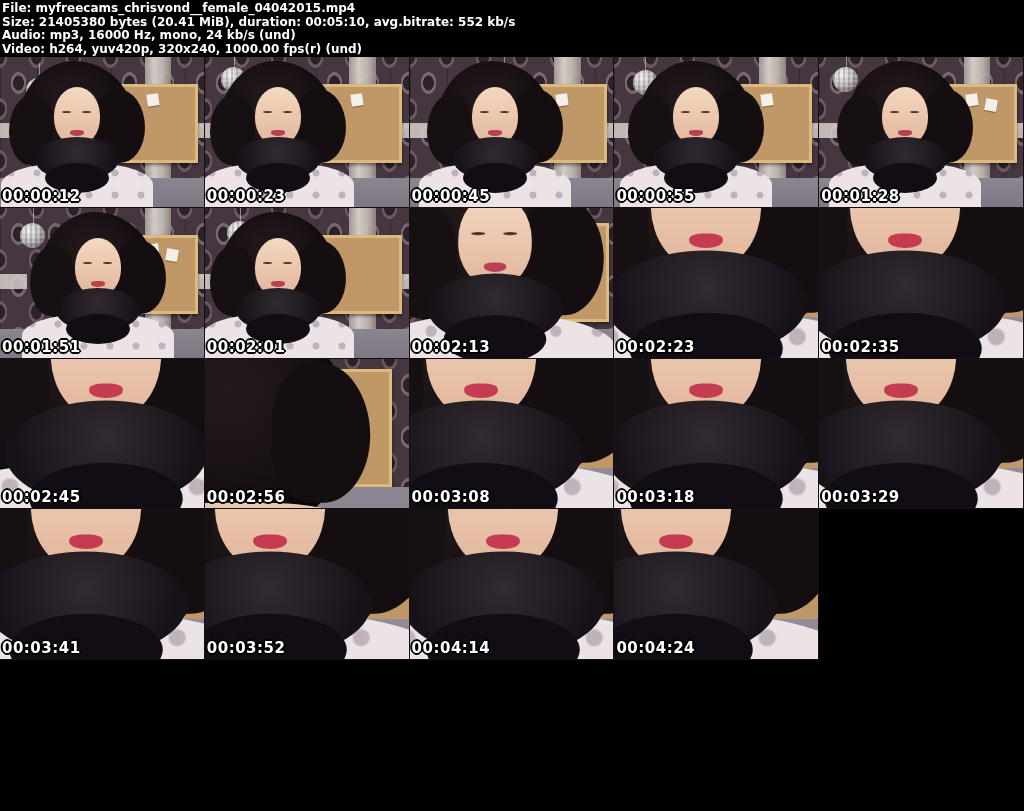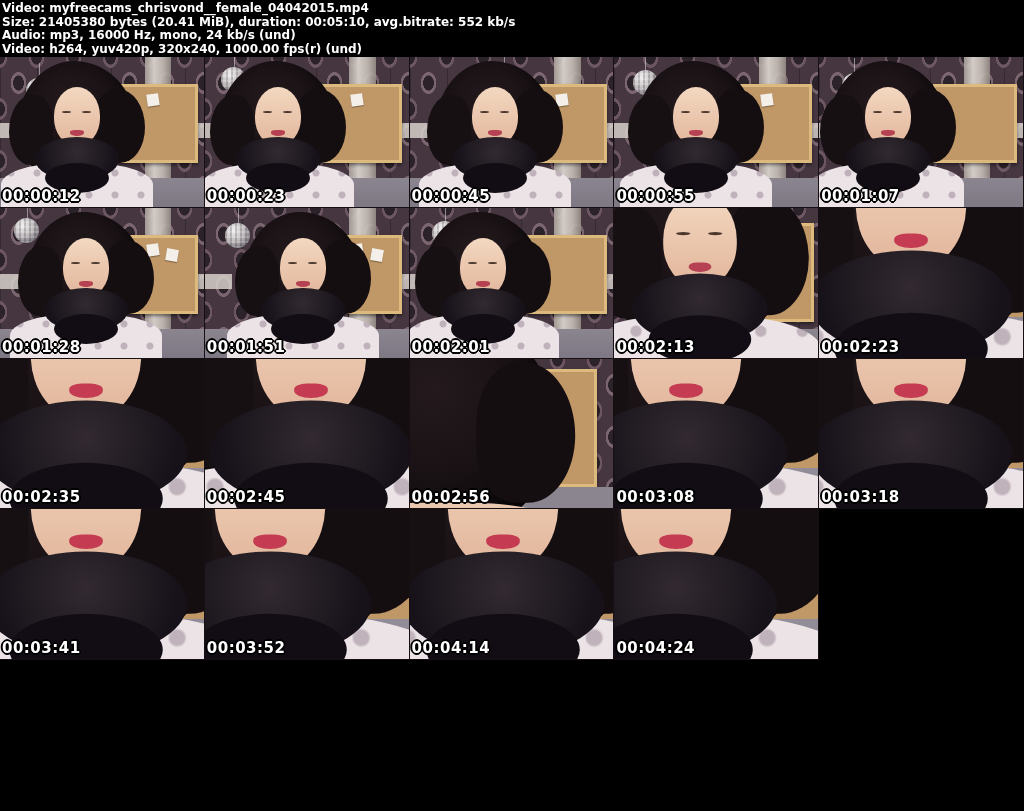--- a/index.html
+++ b/index.html
@@ -180,21 +180,21 @@
       -2px 0 0 #000, 2px 0 0 #000, 0 -2px 0 #000, 0 2px 0 #000,
       -1px -1px 0 #000, 1px -1px 0 #000, -1px 1px 0 #000, 1px 1px 0 #000;
   }
 </style>
 </head>
 <body>
 
 <div class="sheet">
 
   <div class="hdr">
-    <div class="hline">Video: myfreecams_chrisvond__female_04042015.mp4</div>
+    <div class="hline">File: myfreecams_chrisvond__female_04042015.mp4</div>
     <div class="hline">Size: 21405380 bytes (20.41 MiB), duration: 00:05:10, avg.bitrate: 552 kb/s</div>
     <div class="hline">Audio: mp3, 16000 Hz, mono, 24 kb/s (und)</div>
     <div class="hline">Video: h264, yuv420p, 320x240, 1000.00 fps(r) (und)</div>
   </div>
 
   <div class="grid" id="grid">
       <div class="thumb v-wide" style="--px: 38%;">
       <div class="scene">
         <div class="wallpaper"></div>
         <div class="mirror-v"></div>
@@ -279,95 +279,74 @@
           <div class="shirt"></div>
           <div class="hair"></div>
           <div class="face">
             <div class="lips"></div>
           </div>
           <div class="scarf"></div>
         </div>
       </div>
       <div class="tstamp">00:00:55</div>
     </div>
-      <div class="thumb v-wide" style="--px: 34%;">
+      <div class="thumb v-wide" style="--px: 42%;">
       <div class="scene">
         <div class="wallpaper"></div>
         <div class="mirror-v"></div>
         <div class="mirror-h"></div>
         <div class="corkboard">
-          <div class="notes"></div>
-        </div>
-        <div class="discoball" style="left: 11%; top: 11%;"></div>
-        <div class="couch"></div>
-        <div class="person">
-          <div class="shirt"></div>
-          <div class="hair"></div>
-          <div class="face">
-            <div class="lips"></div>
-          </div>
-          <div class="scarf"></div>
-        </div>
-      </div>
-      <div class="tstamp">00:01:07</div>
-    </div>
-      <div class="thumb v-wide" style="--px: 42%;">
+          <div class="notes">
+              <i></i>
+              <i></i>
+            </div>
+        </div>
+        <div class="discoball" style="left: 7%; top: 7%;"></div>
+        <div class="couch"></div>
+        <div class="person">
+          <div class="shirt"></div>
+          <div class="hair"></div>
+          <div class="face">
+            <div class="lips"></div>
+          </div>
+          <div class="scarf"></div>
+        </div>
+      </div>
+      <div class="tstamp">00:01:28</div>
+    </div>
+      <div class="thumb v-wide" style="--px: 48%;">
       <div class="scene">
         <div class="wallpaper"></div>
         <div class="mirror-v"></div>
         <div class="mirror-h"></div>
         <div class="corkboard">
           <div class="notes">
               <i></i>
               <i></i>
             </div>
         </div>
-        <div class="discoball" style="left: 7%; top: 7%;"></div>
-        <div class="couch"></div>
-        <div class="person">
-          <div class="shirt"></div>
-          <div class="hair"></div>
-          <div class="face">
-            <div class="lips"></div>
-          </div>
-          <div class="scarf"></div>
-        </div>
-      </div>
-      <div class="tstamp">00:01:28</div>
-    </div>
-      <div class="thumb v-wide" style="--px: 48%;">
+        <div class="discoball" style="left: 10%; top: 10%;"></div>
+        <div class="couch"></div>
+        <div class="person">
+          <div class="shirt"></div>
+          <div class="hair"></div>
+          <div class="face">
+            <div class="lips"></div>
+          </div>
+          <div class="scarf"></div>
+        </div>
+      </div>
+      <div class="tstamp">00:01:51</div>
+    </div>
+      <div class="thumb v-wide" style="--px: 36%;">
       <div class="scene">
         <div class="wallpaper"></div>
         <div class="mirror-v"></div>
         <div class="mirror-h"></div>
         <div class="corkboard">
-          <div class="notes">
-              <i></i>
-              <i></i>
-            </div>
-        </div>
-        <div class="discoball" style="left: 10%; top: 10%;"></div>
-        <div class="couch"></div>
-        <div class="person">
-          <div class="shirt"></div>
-          <div class="hair"></div>
-          <div class="face">
-            <div class="lips"></div>
-          </div>
-          <div class="scarf"></div>
-        </div>
-      </div>
-      <div class="tstamp">00:01:51</div>
-    </div>
-      <div class="thumb v-wide" style="--px: 36%;">
-      <div class="scene">
-        <div class="wallpaper"></div>
-        <div class="mirror-v"></div>
-        <div class="mirror-h"></div>
-        <div class="corkboard">
           <div class="notes"></div>
         </div>
         <div class="discoball" style="left: 11%; top: 9%;"></div>
         <div class="couch"></div>
         <div class="person">
           <div class="shirt"></div>
           <div class="hair"></div>
           <div class="face">
             <div class="lips"></div>
           </div>
@@ -532,20 +511,45 @@
           <div class="shirt"></div>
           <div class="hair"></div>
           <div class="face">
             <div class="lips"></div>
           </div>
           <div class="scarf"></div>
         </div>
       </div>
       <div class="tstamp">00:03:18</div>
     </div>
+      <div class="thumb v-close" style="--px: 40%;">
+      <div class="scene">
+        <div class="wallpaper"></div>
+
+        <div class="corkboard">
+          <div class="notes">
+              <i></i>
+              <i></i>
+              <i></i>
+              <i></i>
+            </div>
+        </div>
+
+        <div class="couch"></div>
+        <div class="person">
+          <div class="shirt"></div>
+          <div class="hair"></div>
+          <div class="face">
+            <div class="lips"></div>
+          </div>
+          <div class="scarf"></div>
+        </div>
+      </div>
+      <div class="tstamp">00:03:29</div>
+    </div>
       <div class="thumb v-close" style="--px: 42%;">
       <div class="scene">
         <div class="wallpaper"></div>
 
         <div class="corkboard">
           <div class="notes">
               <i></i>
               <i></i>
               <i></i>
               <i></i>

